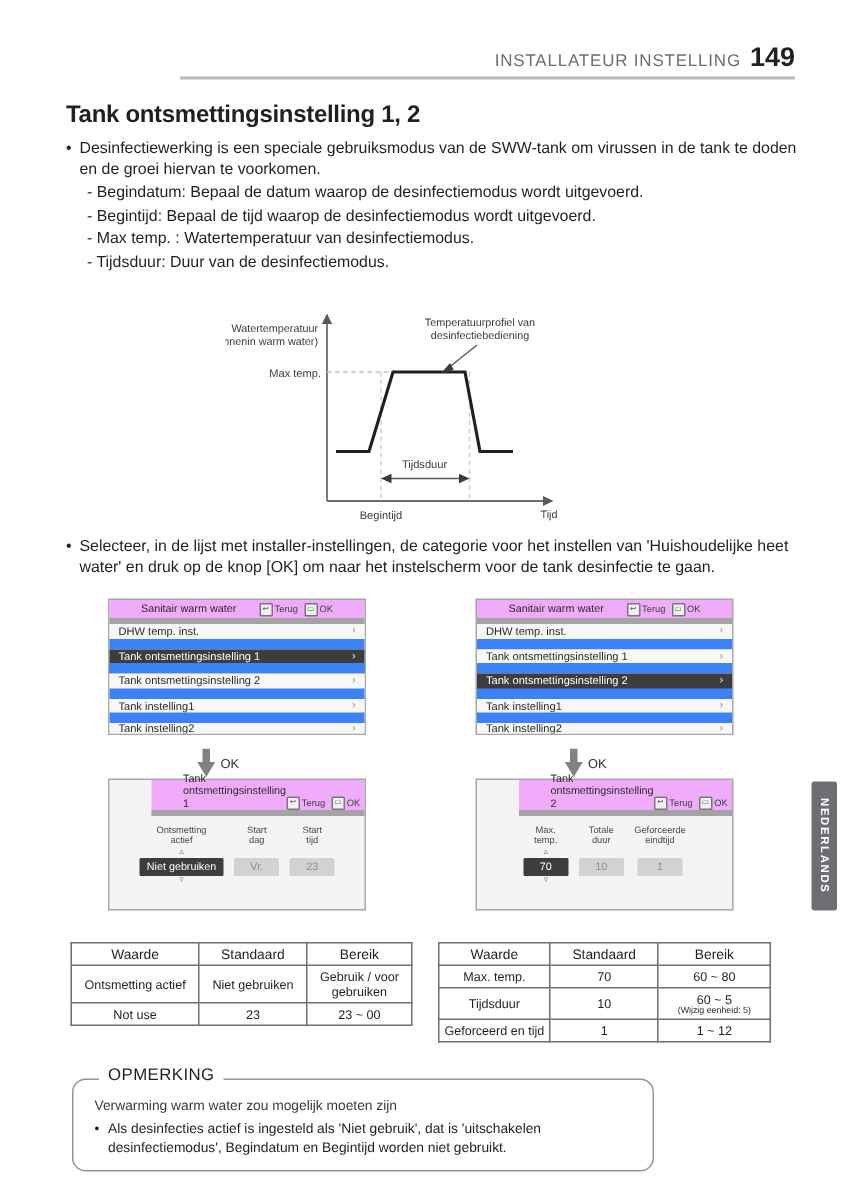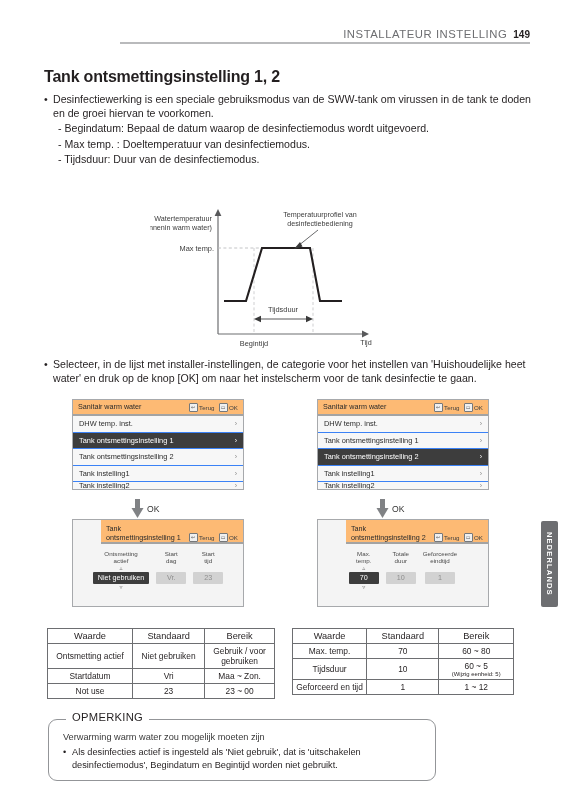--- a/index.html
+++ b/index.html
@@ -7,52 +7,52 @@
     width:564px;height:800px;background:#ffffff;
     font-family:"Liberation Sans", sans-serif;
     color:#231f20;position:relative;overflow:hidden;
   }
   .page{position:relative;width:564px;height:800px;}
 
   
   .header{position:absolute;left:0;top:28px;width:564px;}
   .hdr-row{display:flex;align-items:baseline;justify-content:flex-end;padding-right:34px;}
   .hdr-title{font-size:11.3px;letter-spacing:.55px;color:#6d6e71;font-weight:400;}
-  .hdr-page{font-size:10px;font-weight:700;color:#231f20;margin-left:6px;}
+  .hdr-page{font-size:18px;font-weight:700;color:#231f20;margin-left:6px;}
   .hdr-rule{margin:2px 34px 0 120px;height:1.6px;background:#b9babc;}
 
   
   .doc-title{position:absolute;left:44px;top:68px;font-size:16px;font-weight:700;letter-spacing:-.2px;}
 
   
   .txtblock{position:absolute;left:44px;width:488px;}
   .bullet{display:flex;font-size:10.6px;line-height:14.2px;margin-bottom:1px;}
   .bullet .dot{width:9px;flex:0 0 9px;}
   .bullet .bd{flex:1;}
   .dash{font-size:10.6px;line-height:15.4px;padding-left:14px;}
 
   
   .chartwrap{position:absolute;left:150px;top:206px;width:250px;height:145px;}
   .chartwrap svg{display:block;}
   .clab{font-family:"Liberation Sans", sans-serif;fill:#3b3b3b;}
 
   
   .screen{position:absolute;border:1px solid #a7a9ac;background:#f4f4f4;}
-  .scr-hdr{background:#fdba74;border-bottom:2px solid #a3a3a3;height:16px;
-           display:flex;align-items:center;padding:0 5px;box-sizing:border-box;}
+  .scr-hdr{background:#f0abfc;border-bottom:4px solid #a3a3a3;height:16px;
+           display:flex;align-items:center;padding:0 21px;box-sizing:border-box;}
   .scr-hdr.tall{height:24px;align-items:flex-end;margin-left:28px;}
   .scr-title{font-size:7.2px;color:#2a2a2a;flex:1;line-height:8.3px;}
   .hdr-keys{display:flex;align-items:center;gap:4px;}
   .key{display:flex;align-items:center;gap:1.5px;}
   .keybox{width:7px;height:7px;border:1px solid #76787a;border-radius:1px;
           display:flex;align-items:center;justify-content:center;
           font-size:5px;color:#58595b;background:#f0f0f0;line-height:1;}
   .keytx{font-size:6.2px;color:#404040;}
 
-  .mrow{height:16.5px;border-bottom:1px solid #3b82f6;background:#f7f7f7;
+  .mrow{height:16.5px;border-bottom:7px solid #3b82f6;background:#f7f7f7;
         display:flex;align-items:center;padding:0 6px;box-sizing:border-box;
         font-size:7.4px;color:#2b2b2b;}
   .mrow .chev{margin-left:auto;font-size:7px;color:#8a8a8a;}
   .mrow.sel{background:#3d3d3d;color:#ffffff;}
   .mrow.sel .chev{color:#ffffff;}
   .mrow.cut{height:7px;overflow:hidden;border-bottom:none;}
 
   .setbody{position:relative;height:62px;}
   .fields{display:flex;justify-content:center;align-items:flex-start;gap:7px;padding-top:6px;}
   .fcol{display:flex;flex-direction:column;align-items:center;}
@@ -107,21 +107,22 @@
   </div>
 
   <div class="doc-title">Tank ontsmettingsinstelling 1, 2</div>
 
   <div class="txtblock" style="top:92px;">
     <div class="bullet">
       <span class="dot">•</span>
       <span class="bd">Desinfectiewerking is een speciale gebruiksmodus van de SWW-tank om virussen in de tank te doden en de groei hiervan te voorkomen.</span>
     </div>
     <div class="dash">- Begindatum: Bepaal de datum waarop de desinfectiemodus wordt uitgevoerd.</div>
-    <div class="dash">- Max temp. : Doeltemperatuur van desinfectiemodus.</div>
+    <div class="dash">- Begintijd: Bepaal de tijd waarop de desinfectiemodus wordt uitgevoerd.</div>
+    <div class="dash">- Max temp. : Watertemperatuur van desinfectiemodus.</div>
     <div class="dash">- Tijdsduur: Duur van de desinfectiemodus.</div>
   </div>
 
   <div class="chartwrap">
     <svg width="250" height="145" viewBox="0 0 250 145">
 
       <line x1="68" y1="8" x2="68" y2="128" stroke="#6d6e71" stroke-width="1.2"></line>
       <polygon points="68,3 64.6,10 71.4,10" fill="#58595b"></polygon>
       <line x1="68" y1="128" x2="214" y2="128" stroke="#6d6e71" stroke-width="1.2"></line>
       <polygon points="219,128 212,124.6 212,131.4" fill="#58595b"></polygon>
@@ -347,25 +348,20 @@
       <th style="width:86px">Waarde</th>
       <th style="width:72px">Standaard</th>
       <th style="width:70px">Bereik</th>
     </tr>
     <tr>
       <td class="sm2">Ontsmetting actief</td>
       <td class="sm2">Niet gebruiken</td>
       <td class="sm">Gebruik / voor gebruiken</td>
     </tr>
     <tr>
-      <td>Startdatum</td>
-      <td>Vri</td>
-      <td>Maa ~ Zon.</td>
-    </tr>
-    <tr>
       <td>Not use</td>
       <td>23</td>
       <td>23 ~ 00</td>
     </tr>
   </tbody>
     </table>
 
   <table class="dt" style="left:292px;top:628px;width:222px;">
     <tbody>
         <tr>

